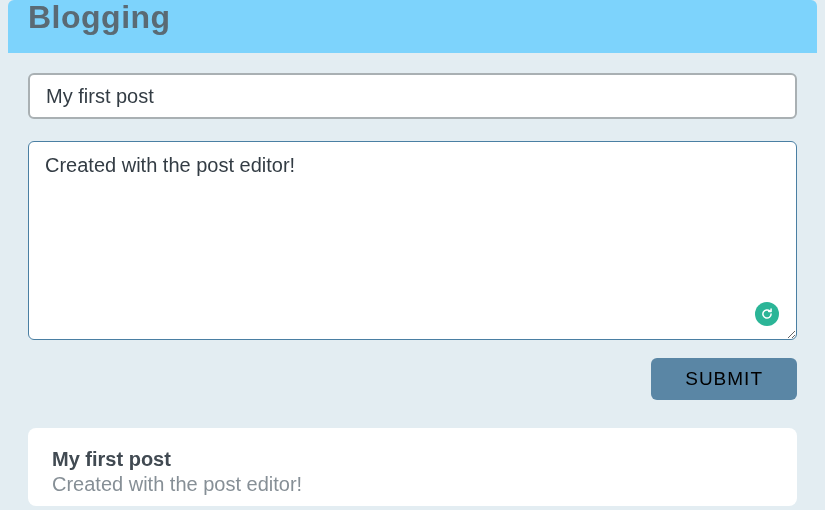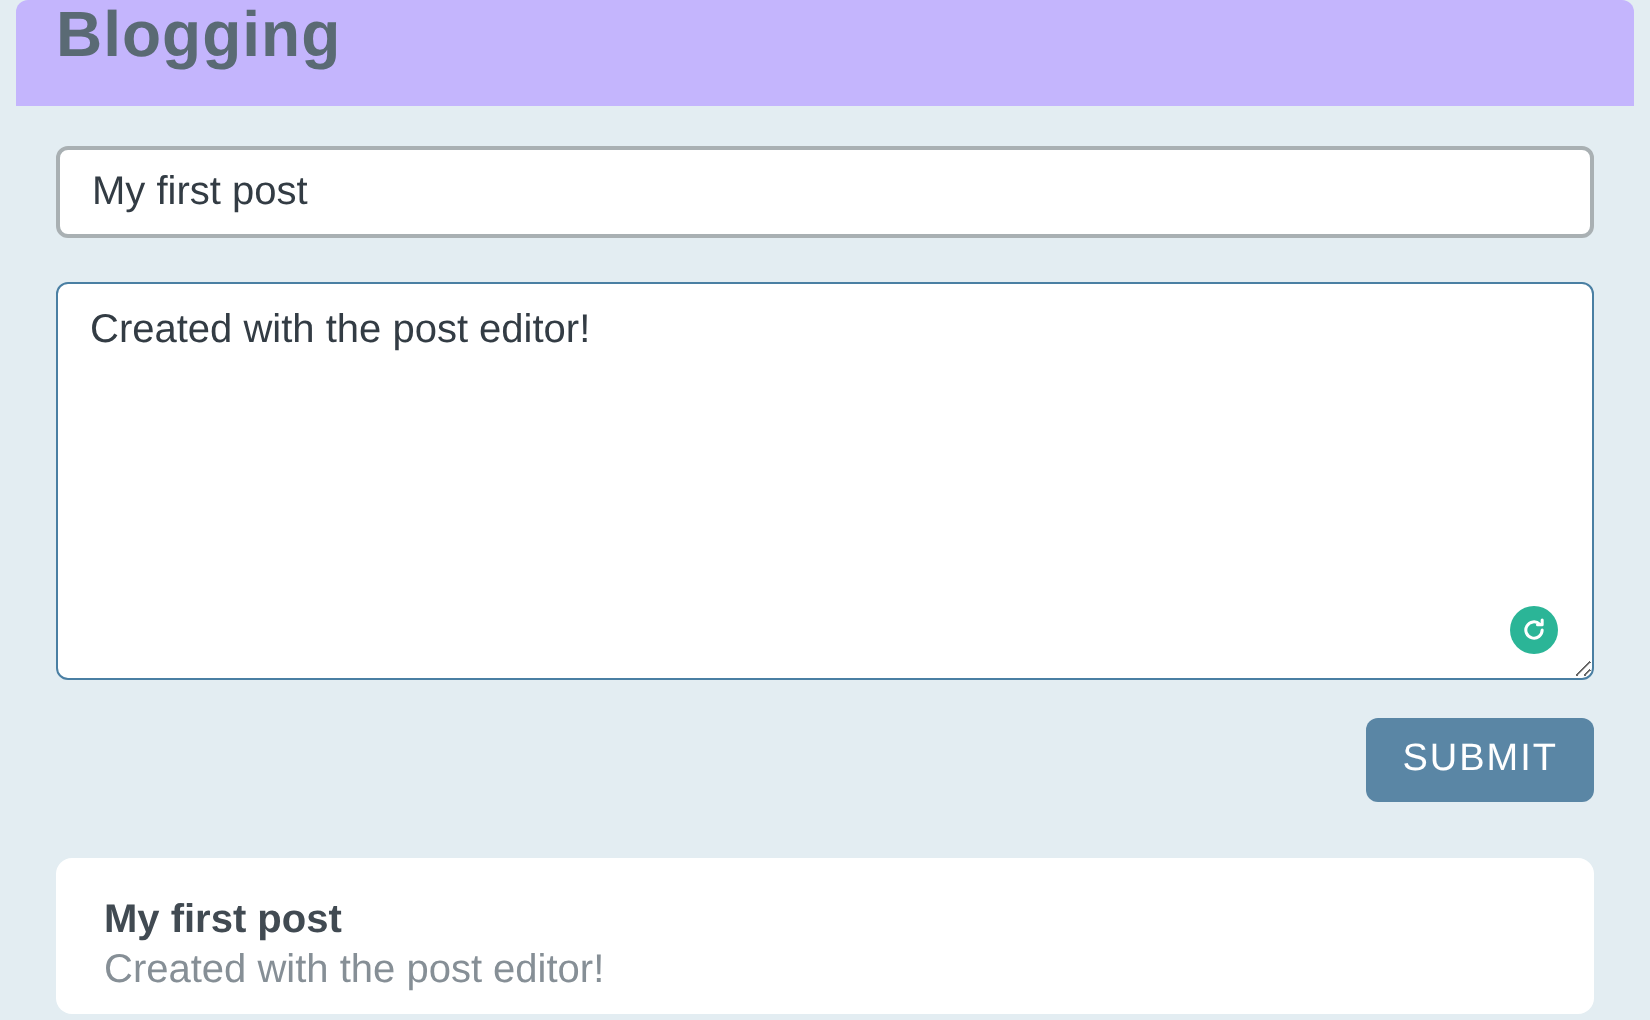--- a/index.html
+++ b/index.html
@@ -12,21 +12,21 @@
       background: #e3edf2;
       width: 825px;
       height: 510px;
       overflow: hidden;
     }
     .page-frame {
       background: #e3edf2;
       padding: 0 8px;
     }
     .header {
-      background: #c4b5fd;
+      background: #7dd3fc;
       border-radius: 6px 6px 0 0;
       padding: 0 20px 18px 20px;
       margin: 0;
     }
     .header h1 {
       font-size: 32px;
       font-weight: 700;
       color: #5a6a74;
       letter-spacing: 0.5px;
       line-height: 1.1;
@@ -82,27 +82,27 @@
       width: 14px;
       height: 14px;
     }
     .submit-row {
       display: flex;
       justify-content: flex-end;
       margin-bottom: 28px;
     }
     .submit-btn {
       background: #5a86a5;
-      color: #ffffff;
+      color: #000000;
       font-size: 19px;
       font-weight: 400;
       letter-spacing: 1px;
       border: none;
       border-radius: 6px;
-      padding: 10px 18px;
+      padding: 10px 34px;
       cursor: pointer;
     }
     .post-card {
       background: #ffffff;
       border-radius: 8px;
       padding: 20px 24px 10px 24px;
       margin: 0 0 0 0;
     }
     .post-title {
       font-size: 20px;

